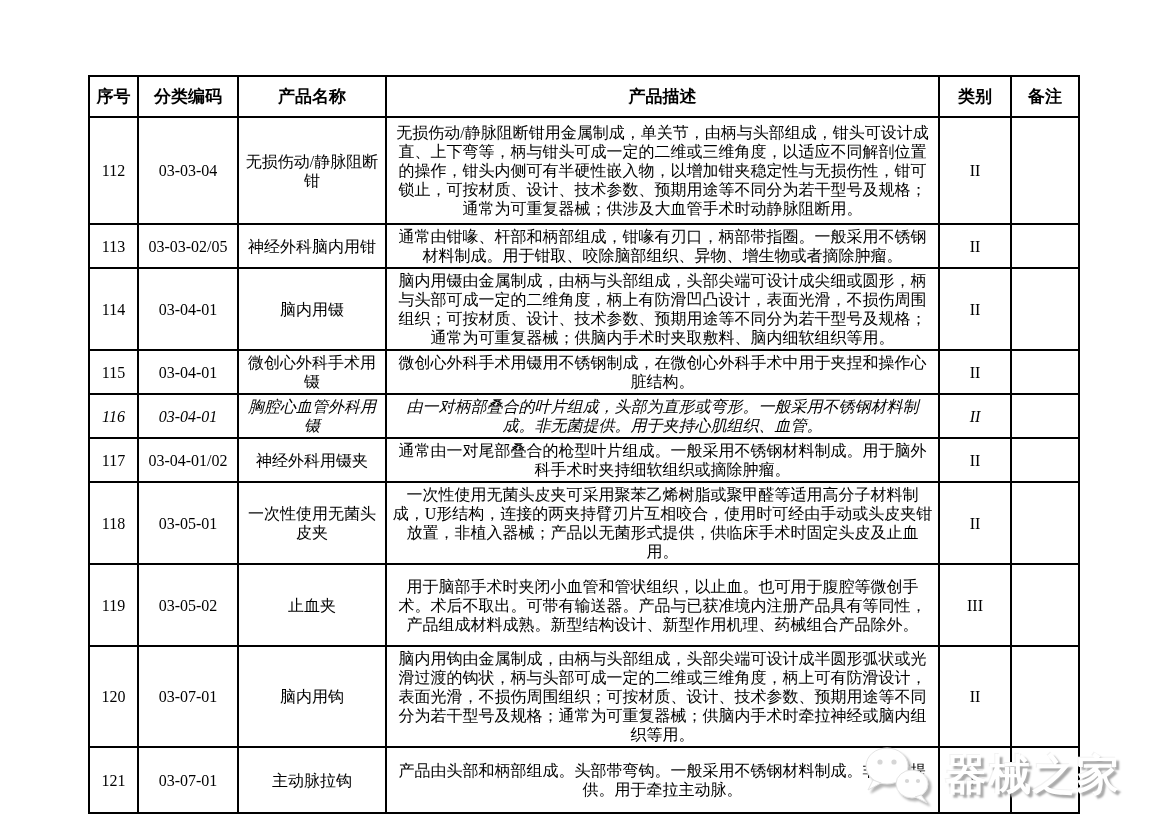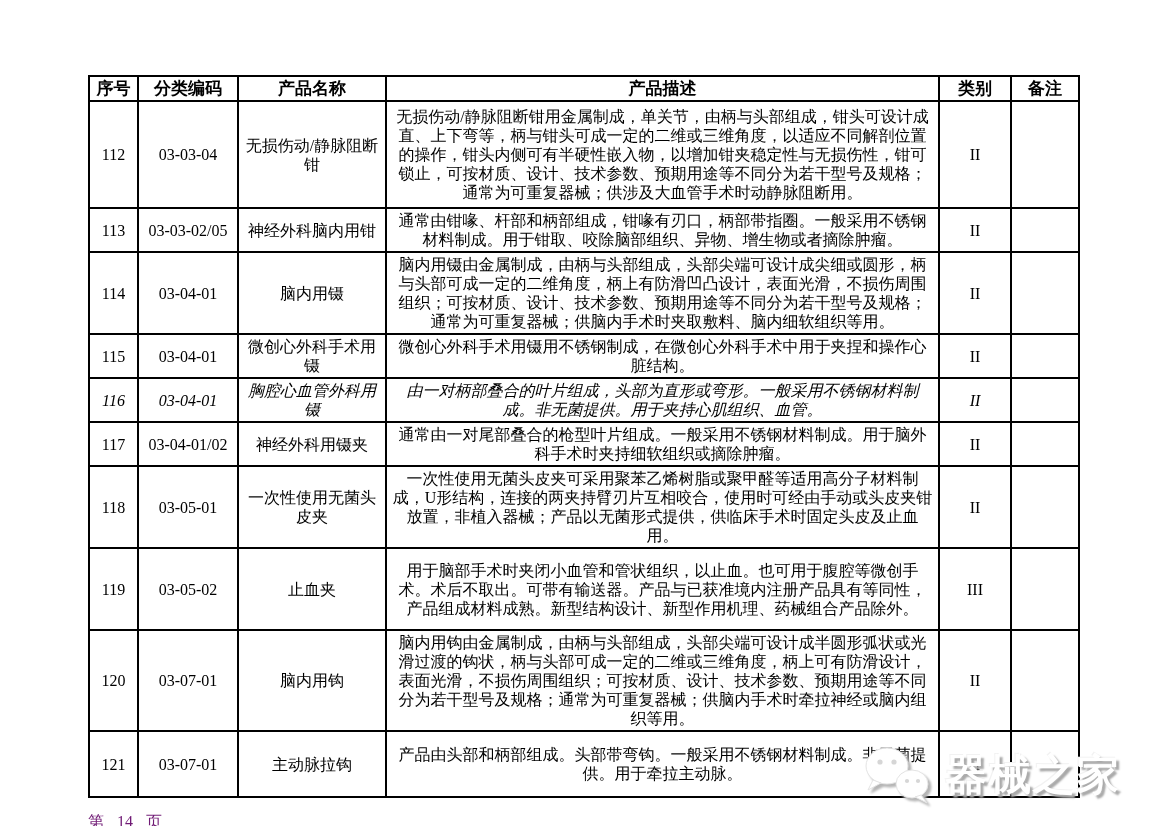--- a/index.html
+++ b/index.html
@@ -5,21 +5,21 @@
   html,body{margin:0;padding:0;}
   body{
     width:1169px;height:826px;background:#ffffff;position:relative;
     font-family:"Liberation Serif","DejaVu Serif",serif;color:#000;
     overflow:hidden;
   }
   .sheet{position:absolute;left:88px;top:75px;width:990px;}
   table.catalog{border-collapse:collapse;width:990px;table-layout:fixed;}
   .catalog th,.catalog td{border:2px solid #000;vertical-align:middle;overflow:hidden;}
   .catalog th{
-    font-size:17px;font-weight:700;text-align:center;height:20px;padding:0 2px;
+    font-size:17px;font-weight:700;text-align:center;height:20px;padding:8px 2px;
   }
   .catalog td{font-size:16px;line-height:19px;padding:1px 3px;}
   .c-center{text-align:center;}
   .c-desc{text-align:center;padding:2px 4px 2px 4px !important;}
   .c-cat{text-align:center;font-size:16px;}
   
   tbody tr:nth-child(1){height:107px;}
   tbody tr:nth-child(2){height:43px;}
   tbody tr:nth-child(3){height:79px;}
   tbody tr:nth-child(4){height:42px;padding-left:20px;}

